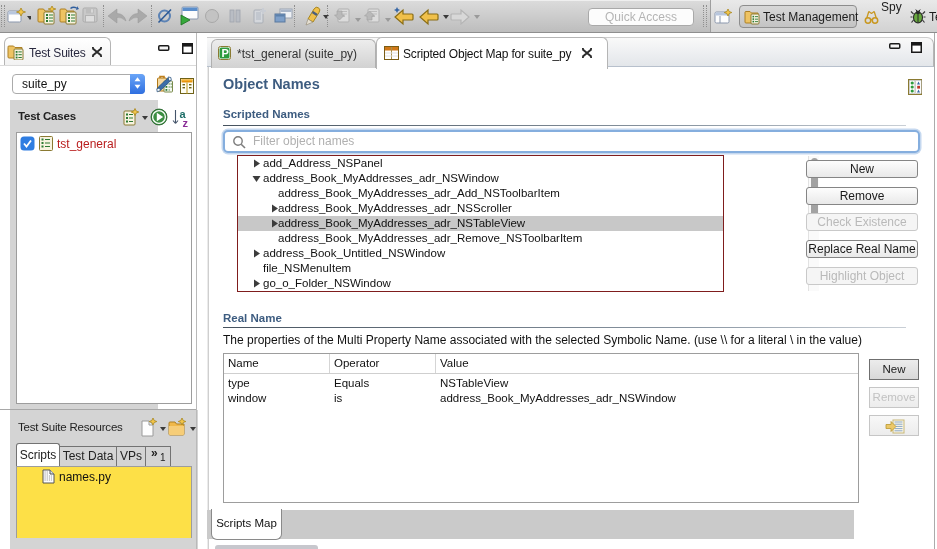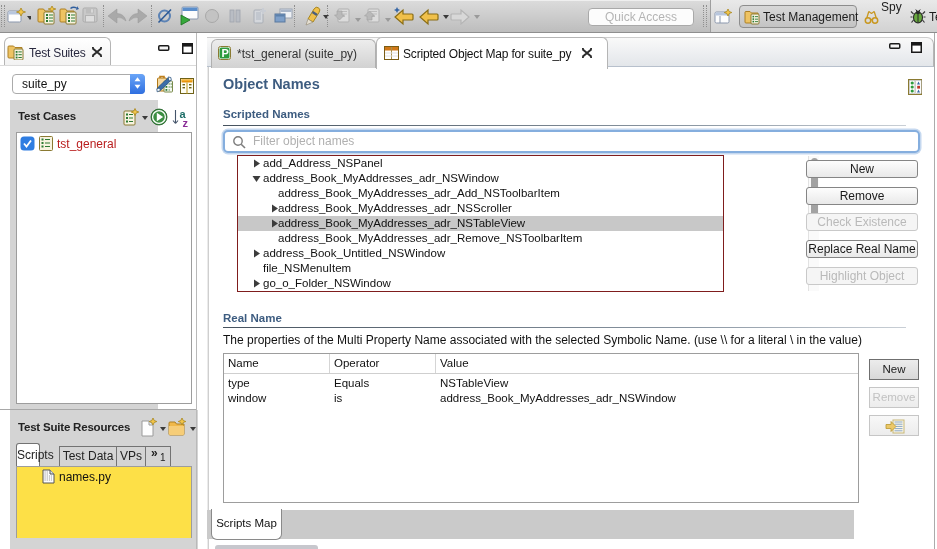--- a/index.html
+++ b/index.html
@@ -373,36 +373,36 @@
             <rect x="6" y="6.5" width="5" height="1" fill="#2c7a33"></rect>
           <rect x="2.5" y="9.5" width="2" height="2" fill="#2c7a33"></rect>
             <rect x="6" y="10" width="5" height="1" fill="#2c7a33"></rect>
         </svg>
         <span class="abs" style="left:40px; top:4px; font-size:12px; color:#b91c1c;">tst_general</span>
       </div>
     </div>
 
     <div id="tsr-divider"></div>
     <div id="tsr-section">
-      <span class="abs" style="left:8px; top:11px; font-size:11.5px; letter-spacing:-0.2px; font-weight:bold; color:#222;text-align:center;">Test Suite Resources</span>
+      <span class="abs" style="left:8px; top:11px; font-size:11.5px; letter-spacing:-0.2px; font-weight:normal; color:#222;text-align:center;">Test Suite Resources</span>
 
       <svg class="abs" style="left:129px;top:7px" width="28" height="20">
         <path d="M3 4 L10 4 L14 8 L14 19 L3 19 Z" fill="#fdfdfd" stroke="#9a9a9a"></path>
         <path d="M10 4 L10 8 L14 8" fill="#e8eef5" stroke="#9a9a9a"></path>
         <path d="M14 1 L15.2 3.5 L17.8 4.5 L15.2 5.5 L14 8 L12.8 5.5 L10.2 4.5 L12.8 3.5 Z" fill="#f3c54b" stroke="#a8861d" stroke-width="0.8"></path>
         <path d="M21 10 L27 10 L24 14 Z" fill="#3a3a3a"></path>
       </svg>
 
       <svg class="abs" style="left:157px;top:7px" width="30" height="20">
         <path d="M2 7 L2 17 Q2 18 3 18 L16 18 Q17 18 17 17 L17 7 L9.5 7 L8 5 L3 5 Q2 5 2 6 Z" fill="#f0b84a" stroke="#ad8025"></path>
         <path d="M2 9 L17 9 L17 17 Q17 18 16 18 L3 18 Q2 18 2 17 Z" fill="#f6cd78"></path>
         <path d="M15 1 L16.2 3.5 L18.8 4.5 L16.2 5.5 L15 8 L13.8 5.5 L11.2 4.5 L13.8 3.5 Z" fill="#f3c54b" stroke="#a8861d" stroke-width="0.8"></path>
         <path d="M23 10 L29 10 L26 14 Z" fill="#3a3a3a"></path>
       </svg>
-      <div class="tsr-tab" style="left:6px; top:33px; width:24px; height:24px; background:#fff; border-color:#737373; border-bottom:none; border-radius:3px 3px 0 0; line-height:22px;">Scripts</div>
+      <div class="tsr-tab" style="left:6px; top:33px; width:44px; height:24px; background:#fff; border-color:#737373; border-bottom:none; border-radius:3px 3px 0 0; line-height:22px;">Scripts</div>
       <div class="tsr-tab" style="left:49px; top:36px; width:58px; height:21px; border-color:#737373; line-height:19px;">Test Data</div>
       <div class="tsr-tab" style="left:106px; top:36px; width:30px; height:21px; border-color:#737373; line-height:19px;">VPs</div>
       <div class="tsr-tab" style="left:135px; top:36px; width:26px; height:21px; border-color:#737373;">
           <span style="position:absolute;left:5px;top:-1px;font-weight:bold;">»</span>
           <span style="position:absolute;left:14px;top:5px;font-size:10px;">1</span>
         </div>
       <div id="tsr-content">
         <svg class="abs" style="left:25px;top:2px" width="13" height="15">
           <path d="M1 1 L8 1 L12 5 L12 14 L1 14 Z" fill="#fdfdfd" stroke="#555"></path>
           <path d="M8 1 L8 5 L12 5" fill="#dce4ec" stroke="#555"></path>

